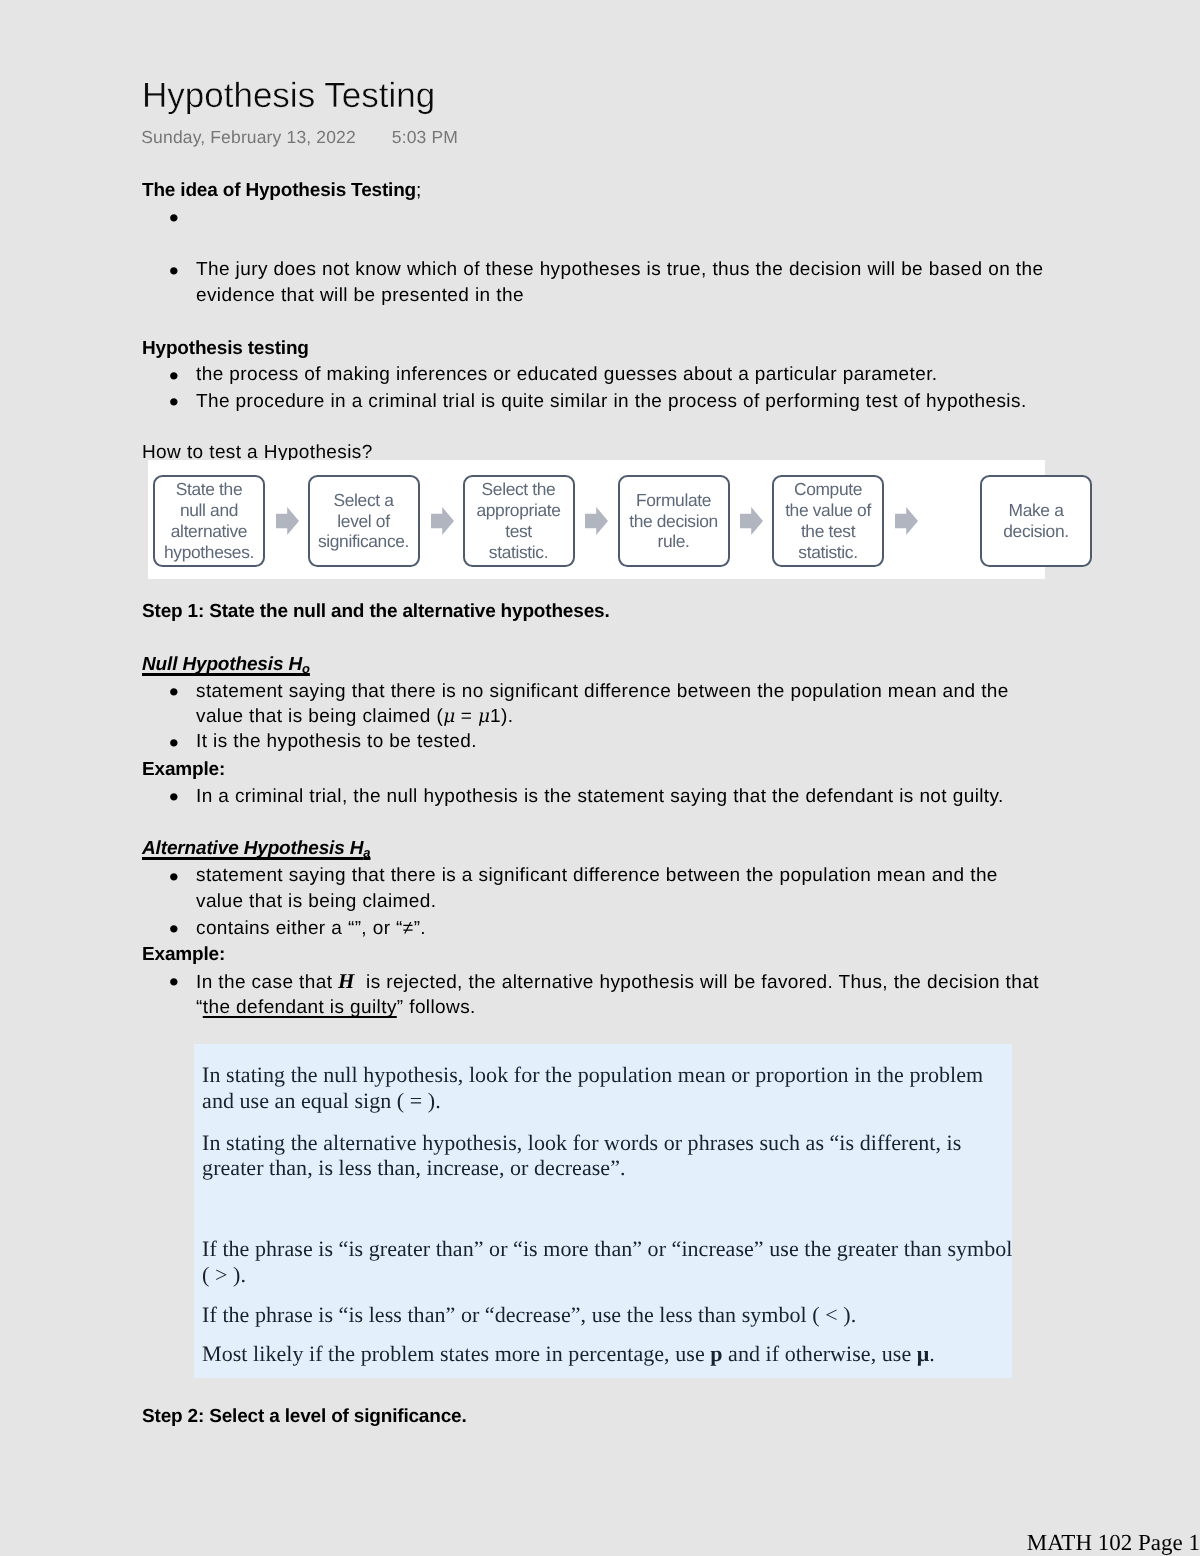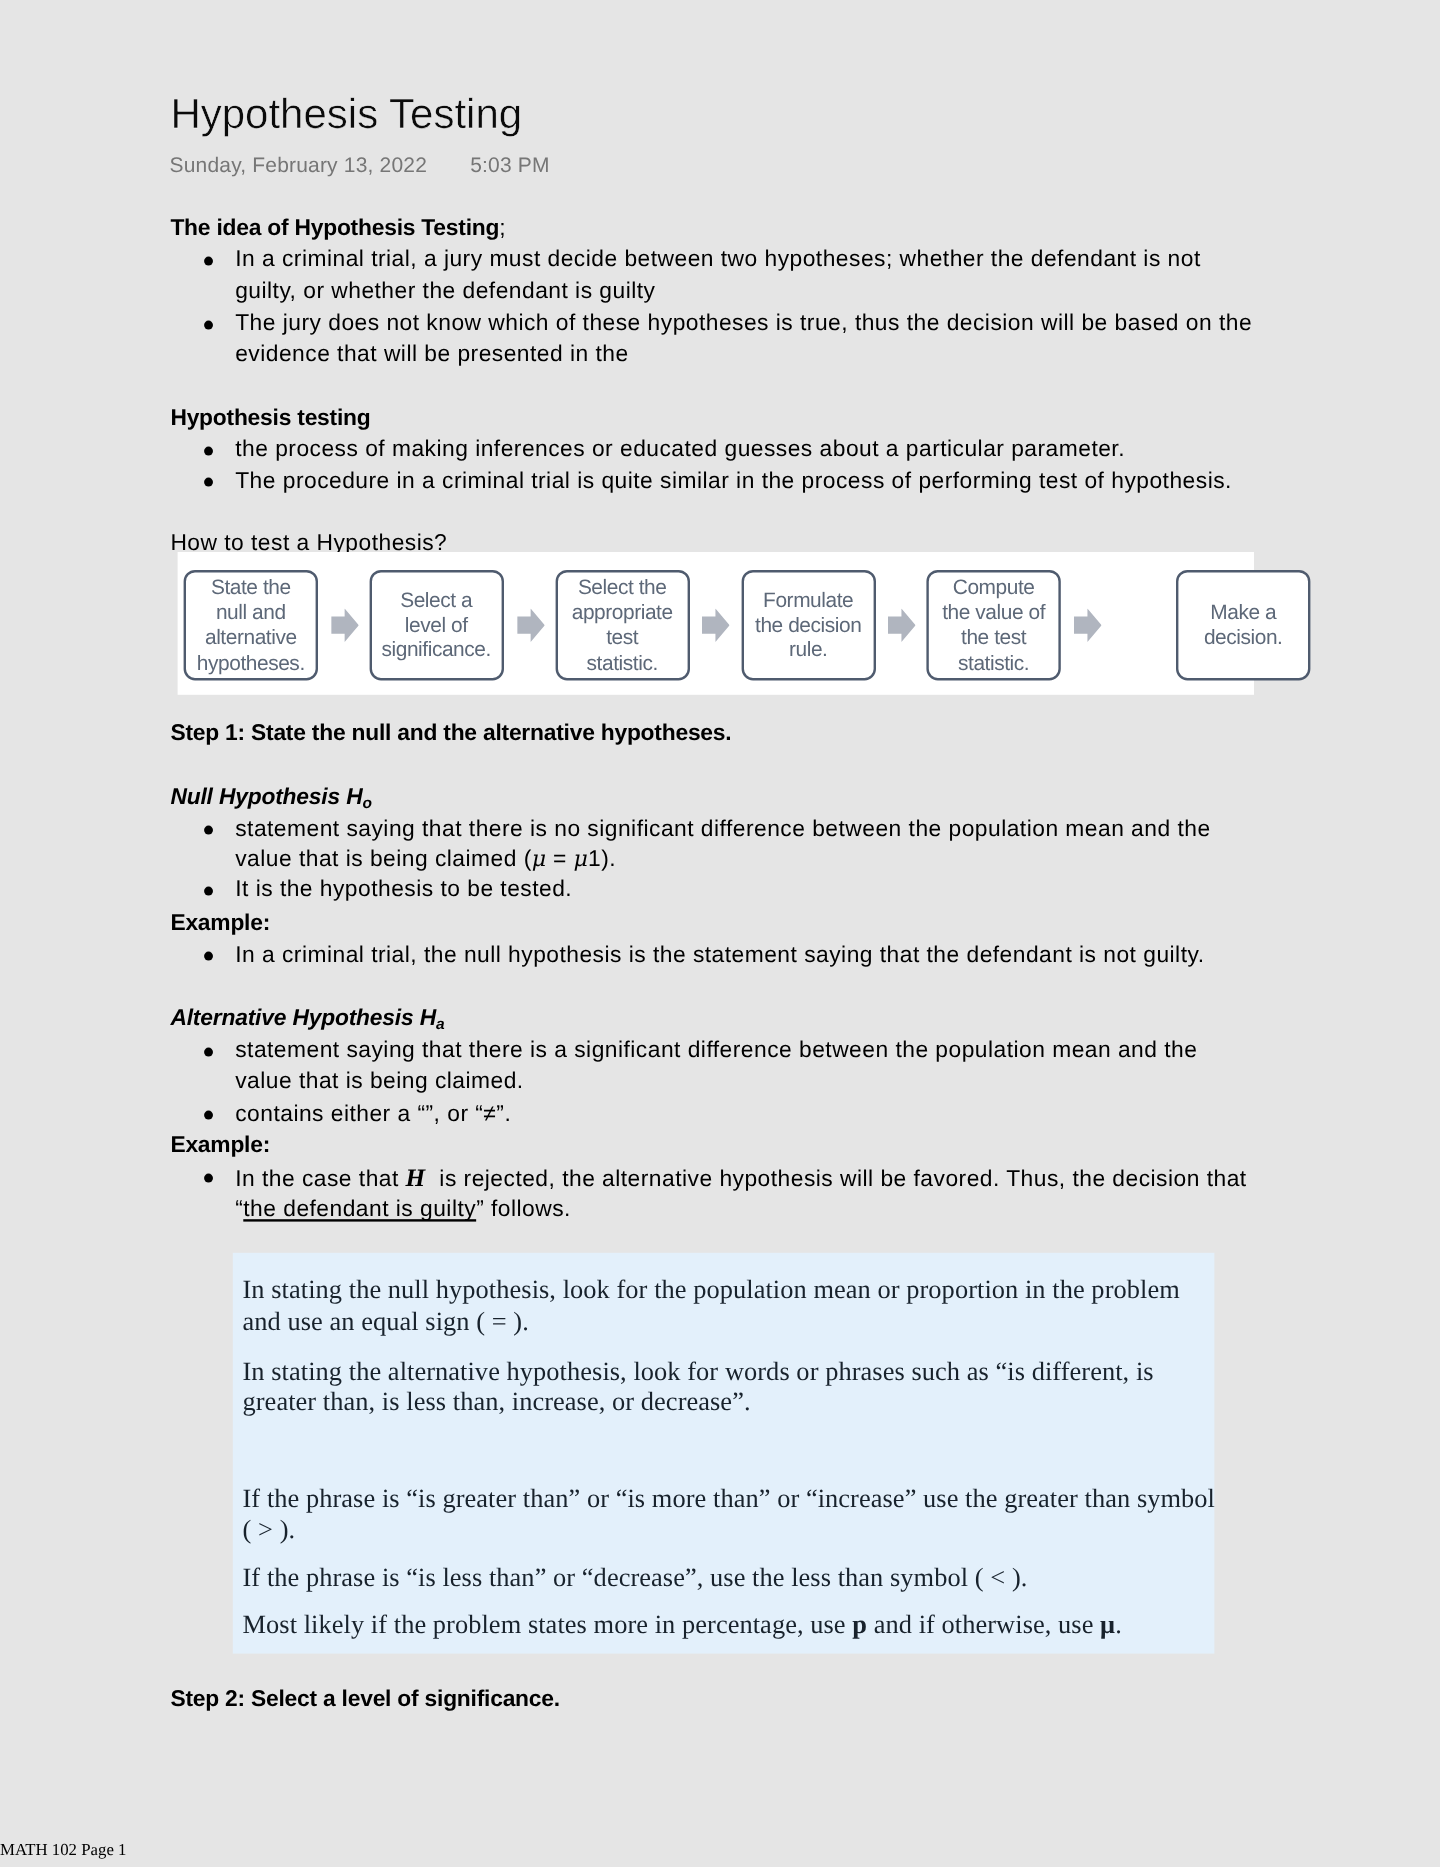--- a/index.html
+++ b/index.html
@@ -16,21 +16,21 @@
             color:#767676;letter-spacing:.15px;white-space:nowrap;}
   .doc-meta .time{display:inline-block;margin-left:36px;}
 
   
   .blk{position:absolute;left:142px;}
   .txt{font-size:19px;line-height:25.5px;letter-spacing:.4px;color:#000;width:900px;}
   .hd{font-weight:bold;letter-spacing:-.18px;}
   .txt b{letter-spacing:-.18px;}
   .bul{padding-left:54px;width:850px;}
   .bul .dot{position:absolute;left:27px;top:.5px;font-size:27.5px;line-height:25.5px;}
-  .uli{font-style:italic;font-weight:bold;letter-spacing:-.15px;text-decoration-thickness:2.6px;text-underline-offset:2.8px;text-decoration-skip-ink:none;}
+  .uli{font-style:italic;font-weight:bold;letter-spacing:-.15px;text-decoration:underline;text-decoration-thickness:2.6px;text-underline-offset:2.8px;text-decoration-skip-ink:none;}
   sub.sb{font-size:.68em;vertical-align:-.26em;letter-spacing:0;}
   .mathH{font-family:"Liberation Serif",serif;font-weight:bold;font-style:italic;font-size:21px;}
   .ul{text-decoration:underline;text-decoration-thickness:1.5px;text-underline-offset:2.5px;text-decoration-skip-ink:none;text-align:right;}
   .mi{font-family:"DejaVu Serif",serif;font-style:italic;font-size:18.5px;letter-spacing:0;}
   .ms{letter-spacing:.4px;}
 
   
   .flow{position:absolute;left:0;top:0;width:1200px;height:1288px;}
   .flowbg{position:absolute;left:148px;top:459.5px;width:897px;height:119px;background:#ffffff;}
   .fbox{position:absolute;width:112px;height:92px;border:2.1px solid #4f5b6e;
@@ -40,34 +40,34 @@
              color:#5d6878;letter-spacing:-.35px;white-space:nowrap;}
   .farr{position:absolute;width:23px;height:28px;}
 
   
   .bluebox{position:absolute;left:194px;top:1044px;width:818px;height:334px;background:#e3f0fb;}
   .bp{position:absolute;font-family:"Liberation Serif",serif;font-size:22px;
       line-height:25.7px;color:#18222c;width:813px;letter-spacing:.05px;}
   .bp b{font-weight:bold;}
   .bp-it{}
 
-  .footer{position:absolute;left:0;top:1532px;width:1200px;text-align:left;line-height:22px;
-          font-family:"Liberation Serif",serif;font-size:14px;color:#000;}
+  .footer{position:absolute;left:0;top:1532px;width:1200px;text-align:right;line-height:22px;
+          font-family:"Liberation Serif",serif;font-size:23px;color:#000;}
 </style>
 </head>
 <body>
 
 <div class="page">
 
   <div class="doc-title">Hypothesis Testing</div>
   <div class="doc-meta"><span>Sunday, February 13, 2022</span><span class="time">5:03 PM</span></div>
 
   <div class="blk txt" style="top:178.20px"><b class="hd">The idea of Hypothesis Testing</b><span>;</span></div>
 
-  <div class="blk txt bul" style="top:204.30px"><span class="dot">•</span><span>In a criminal trial, a jury must decide between two hypotheses; whether the defendant is not guilty, or whether the defendant is guilty</span></div>
+  <div class="blk txt bul" style="top:204.30px"><span class="dot">•</span></div>
 
   <div class="blk txt bul" style="top:257.00px"><span class="dot">•</span><span>The jury does not know which of these hypotheses is true, thus the decision will be based on the evidence that will be presented in the</span></div>
 
   <div class="blk txt" style="top:335.70px"><b class="hd">Hypothesis testing</b></div>
 
   <div class="blk txt bul" style="top:362.30px"><span class="dot">•</span><span>the process of making inferences or educated guesses about a particular parameter.</span></div>
 
   <div class="blk txt bul" style="top:388.50px"><span class="dot">•</span><span>The procedure in a criminal trial is quite similar in the process of performing test of hypothesis.</span></div>
 
   <div class="blk txt" style="top:439.50px">How to test a Hypothesis?</div>

